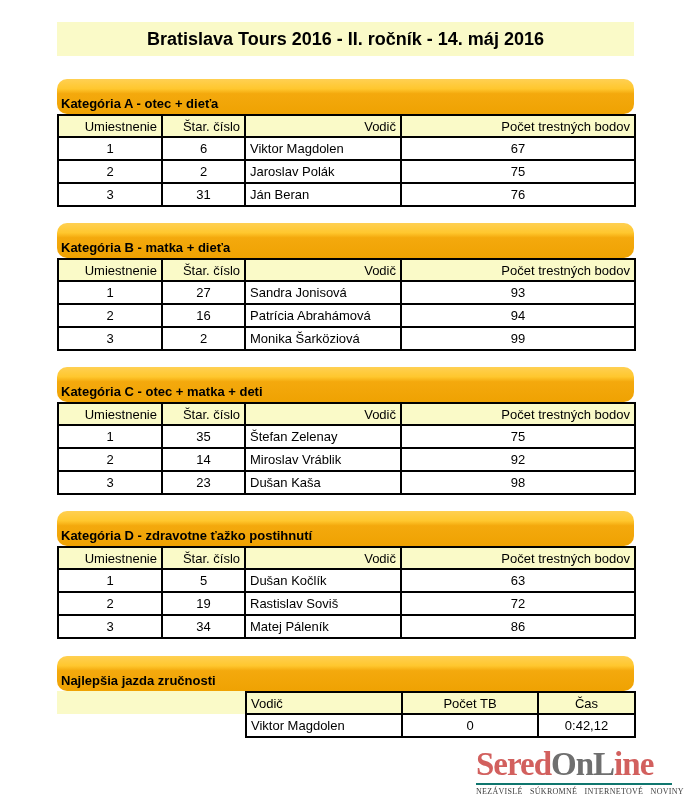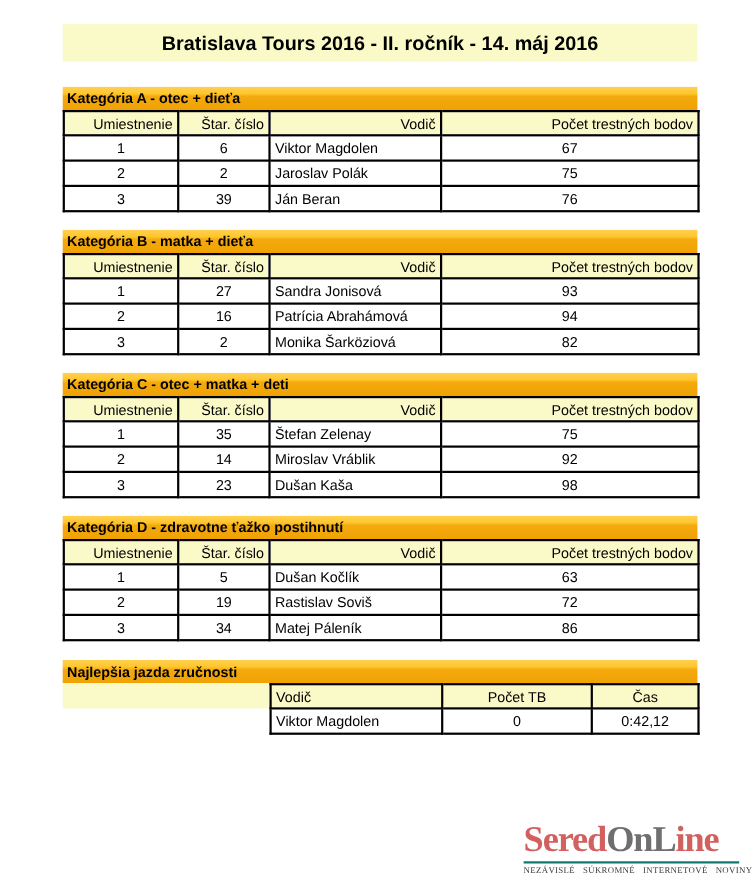--- a/index.html
+++ b/index.html
@@ -35,31 +35,32 @@
     margin-left: 4px;
     font-weight: bold;
     font-style: italic;
     font-size: 13.5px;
     height: 18px;
   }
   .category-block { margin-top: 16px; }
   .category-block.first { margin-top: 23px; }
   .cat-banner {
     box-sizing: border-box;
-    height: 21px;
+    height: 35px;
     background: linear-gradient(to bottom,
       #ffd052 0%,
       var(--banner-top, #ffc72e) 28%,
       #f4a90d 42%,
       var(--banner-bottom, #efa202) 100%);
     display: flex;
     align-items: flex-end;
     padding: 0 4px 3px 4px;
     font-weight: bold;
     font-size: 13px;
+    border-radius: 10px;
   }
   table.results-table, table.best-table {
     border-collapse: collapse;
     table-layout: fixed;
     width: 577px;
   }
   th, td {
     box-sizing: border-box;
     border: 2px solid #000;
     font-size: 13px;
@@ -152,21 +153,21 @@
             <td class="ctr">67</td>
           </tr>
           <tr>
             <td class="ctr">2</td>
             <td class="ctr">2</td>
             <td class="al">Jaroslav Polák</td>
             <td class="ctr">75</td>
           </tr>
           <tr>
             <td class="ctr">3</td>
-            <td class="ctr">39</td>
+            <td class="ctr">31</td>
             <td class="al">Ján Beran</td>
             <td class="ctr">76</td>
           </tr>
         </tbody>
       </table>
     </section>
 
     <section class="category-block">
       <div class="cat-banner">Kategória B - matka + dieťa</div>
       <table class="results-table">
@@ -194,21 +195,21 @@
           <tr>
             <td class="ctr">2</td>
             <td class="ctr">16</td>
             <td class="al">Patrícia Abrahámová</td>
             <td class="ctr">94</td>
           </tr>
           <tr>
             <td class="ctr">3</td>
             <td class="ctr">2</td>
             <td class="al">Monika Šarköziová</td>
-            <td class="ctr">82</td>
+            <td class="ctr">99</td>
           </tr>
         </tbody>
       </table>
     </section>
 
     <section class="category-block">
       <div class="cat-banner">Kategória C - otec + matka + deti</div>
       <table class="results-table">
         <colgroup>
             <col style="width:104px">

